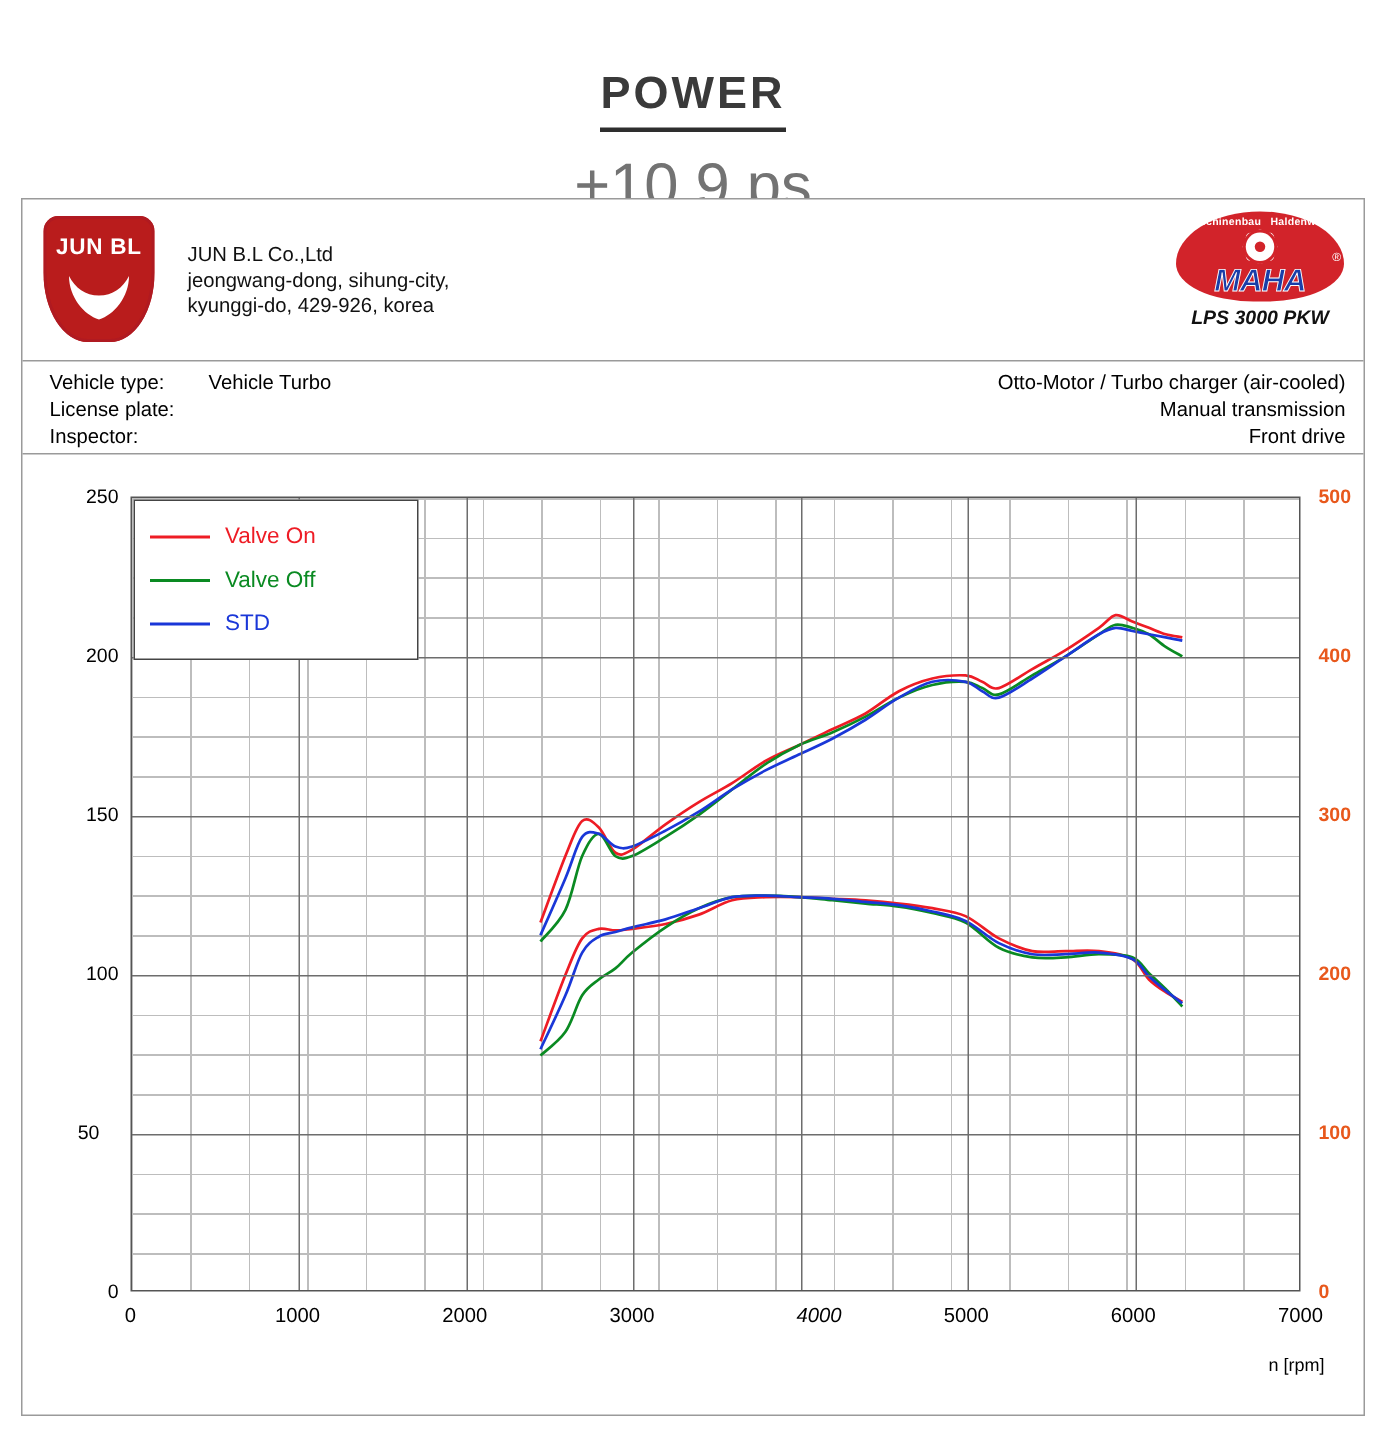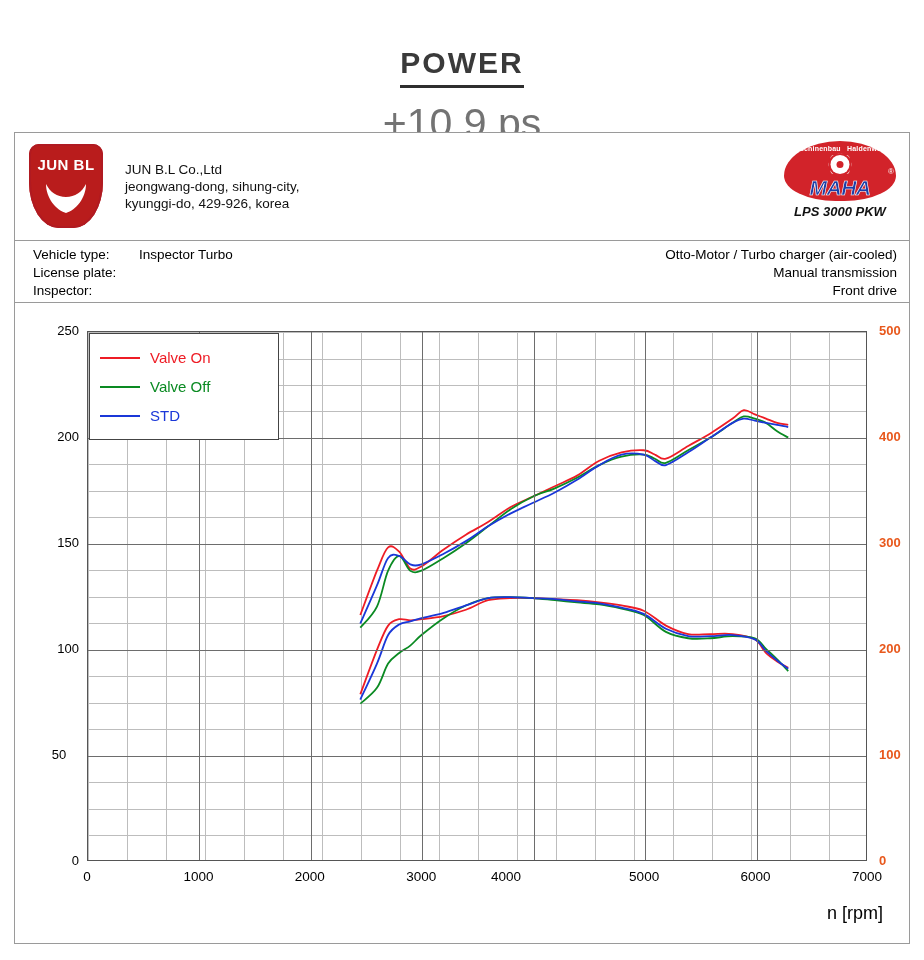--- a/index.html
+++ b/index.html
@@ -299,21 +299,21 @@
     position: absolute;
     font-size: 13.5px;
     text-align: center;
     width: 60px;
     top: 566px;
   }
   .x-axis-title {
     position: absolute;
     right: 26px;
     top: 600px;
-    font-size: 18px;
+    font-size: 12px;
   }
 </style>
 </head>
 <body>
 
 <div class="headline">
   <div class="headline-block">
     <div class="headline-label">POWER</div>
     <div class="headline-value">+10.9 ps</div>
   </div>
@@ -346,21 +346,21 @@
         <div class="maha-word">MAHA</div>
         <div class="maha-reg">®</div>
       </div>
       <div class="lps-text">LPS 3000 PKW</div>
     </div>
   </div>
 
   <div class="vehicle-band">
     <div class="vehicle-left">
       <div>
-        <span class="vl-label">Vehicle type:</span><span>Inspector Turbo</span>
+        <span class="vl-label">Vehicle type:</span><span>Vehicle Turbo</span>
       </div>
       <div>
         <span class="vl-label">License plate:</span><span></span>
       </div>
       <div>
         <span class="vl-label">Inspector:</span><span></span>
       </div>
     </div>
     <div class="vehicle-right">
       <div>Otto-Motor / Turbo charger (air-cooled)</div>
@@ -417,21 +417,21 @@
         <div class="y-right-label" style="left: 864px; top: 550px;">0</div>
         <div class="y-right-label" style="left: 864px; top: 444px;">100</div>
         <div class="y-right-label" style="left: 864px; top: 338px;">200</div>
         <div class="y-right-label" style="left: 864px; top: 232px;">300</div>
         <div class="y-right-label" style="left: 864px; top: 126px;">400</div>
         <div class="y-right-label" style="left: 864px; top: 20px;">500</div>
         <div class="x-label" style="left: 42px;">0</div>
         <div class="x-label" style="left: 153.429px;">1000</div>
         <div class="x-label" style="left: 264.857px;">2000</div>
         <div class="x-label" style="left: 376.286px;">3000</div>
-        <div class="x-label" style="left: 461px;">4000</div>
+        <div class="x-label" style="left: 501px; font-style: italic;">4000</div>
         <div class="x-label" style="left: 599.143px;">5000</div>
         <div class="x-label" style="left: 710.571px;">6000</div>
         <div class="x-label" style="left: 822px;">7000</div>
       </div>
     <div class="x-axis-title">n [rpm]</div>
   </div>
 
 </div>
 
 </body></html>

